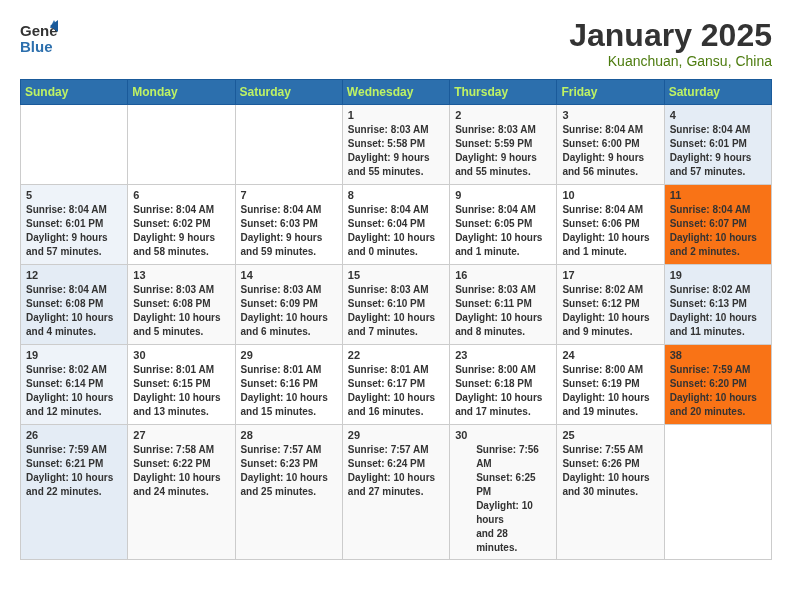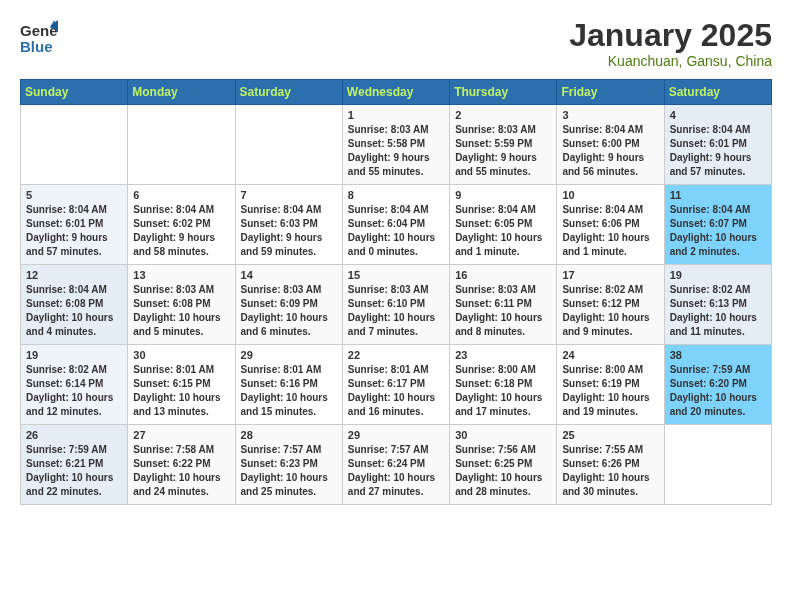--- a/index.html
+++ b/index.html
@@ -63,21 +63,21 @@
       height: 80px;
       background: #fff;
     }
     .calendar tbody tr:nth-child(odd) td {
       background: #f9f9f9;
     }
     .calendar tbody tr td:nth-child(1) {
       background: #eef3f9;
     }
     .calendar tbody tr td:nth-child(7) {
-      background: #7dd3fc;
+      background: #f97316;
     }
     .calendar tbody tr:nth-child(odd) td:nth-child(1),
     .calendar tbody tr:nth-child(odd) td:nth-child(7) {
       background: #e4ecf5;
     }
     .day-num {
       font-weight: bold;
       font-size: 11px;
       display: block;
       margin-bottom: 2px;
@@ -336,21 +336,21 @@
           </td>
           <td>
             <span class="day-num">29</span>
             <div class="day-info" style="white-space: pre-line;">Sunrise: 7:57 AM
 Sunset: 6:24 PM
 Daylight: 10 hours
 and 27 minutes.</div>
           </td>
           <td>
             <span class="day-num">30</span>
-            <div class="day-info" style="white-space: pre-line;">Sunrise: 7:56 AM
+            <div class="day-info" style="white-space: pre-line; margin-left: 21px;">Sunrise: 7:56 AM
 Sunset: 6:25 PM
 Daylight: 10 hours
 and 28 minutes.</div>
           </td>
           <td>
             <span class="day-num">25</span>
             <div class="day-info" style="white-space: pre-line;">Sunrise: 7:55 AM
 Sunset: 6:26 PM
 Daylight: 10 hours
 and 30 minutes.</div>

